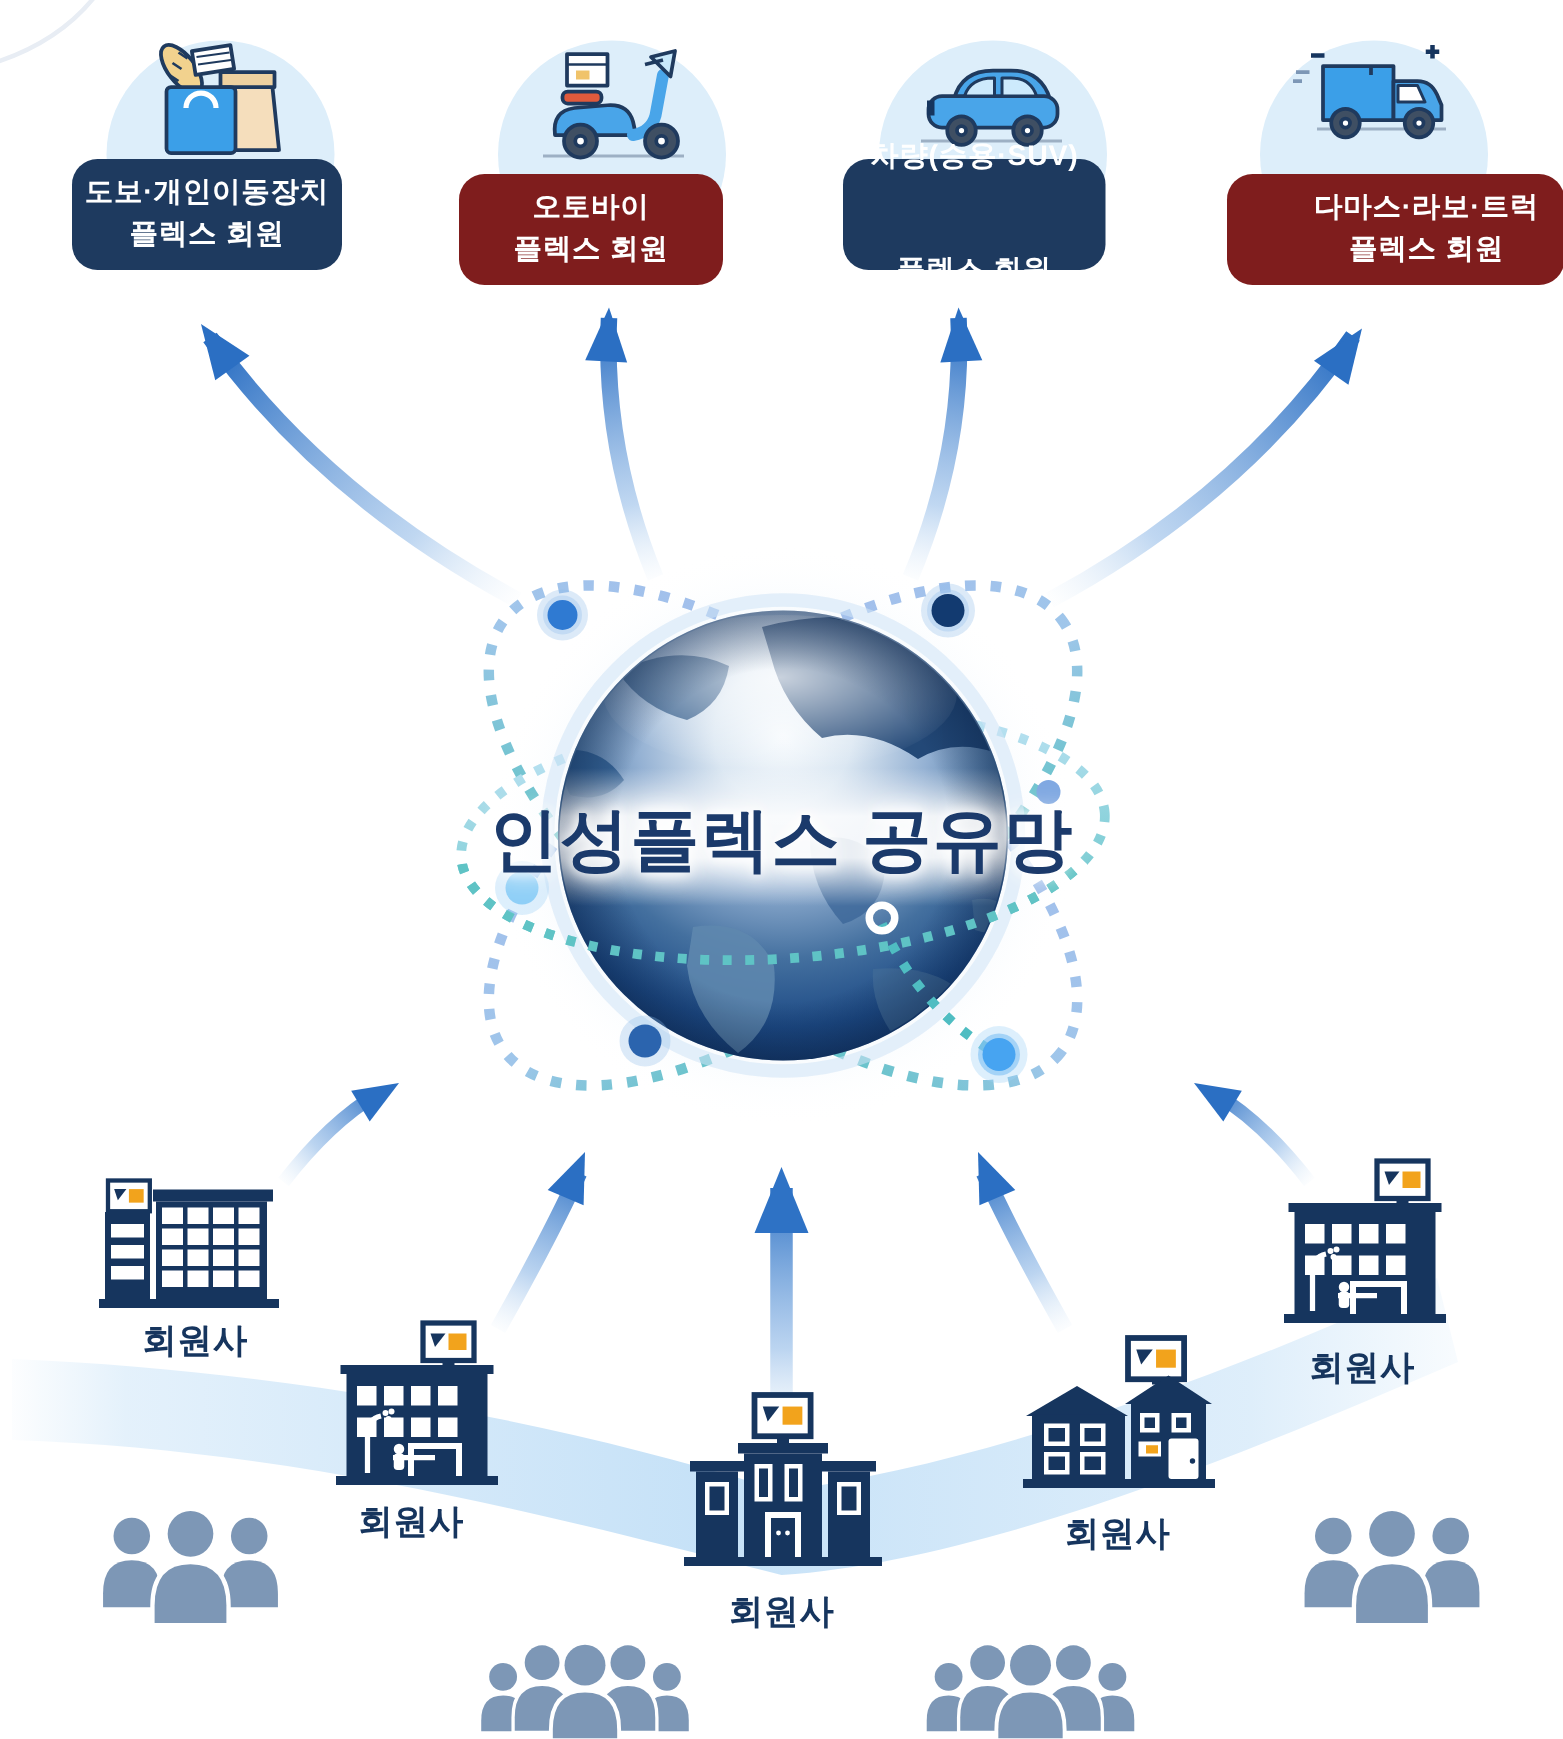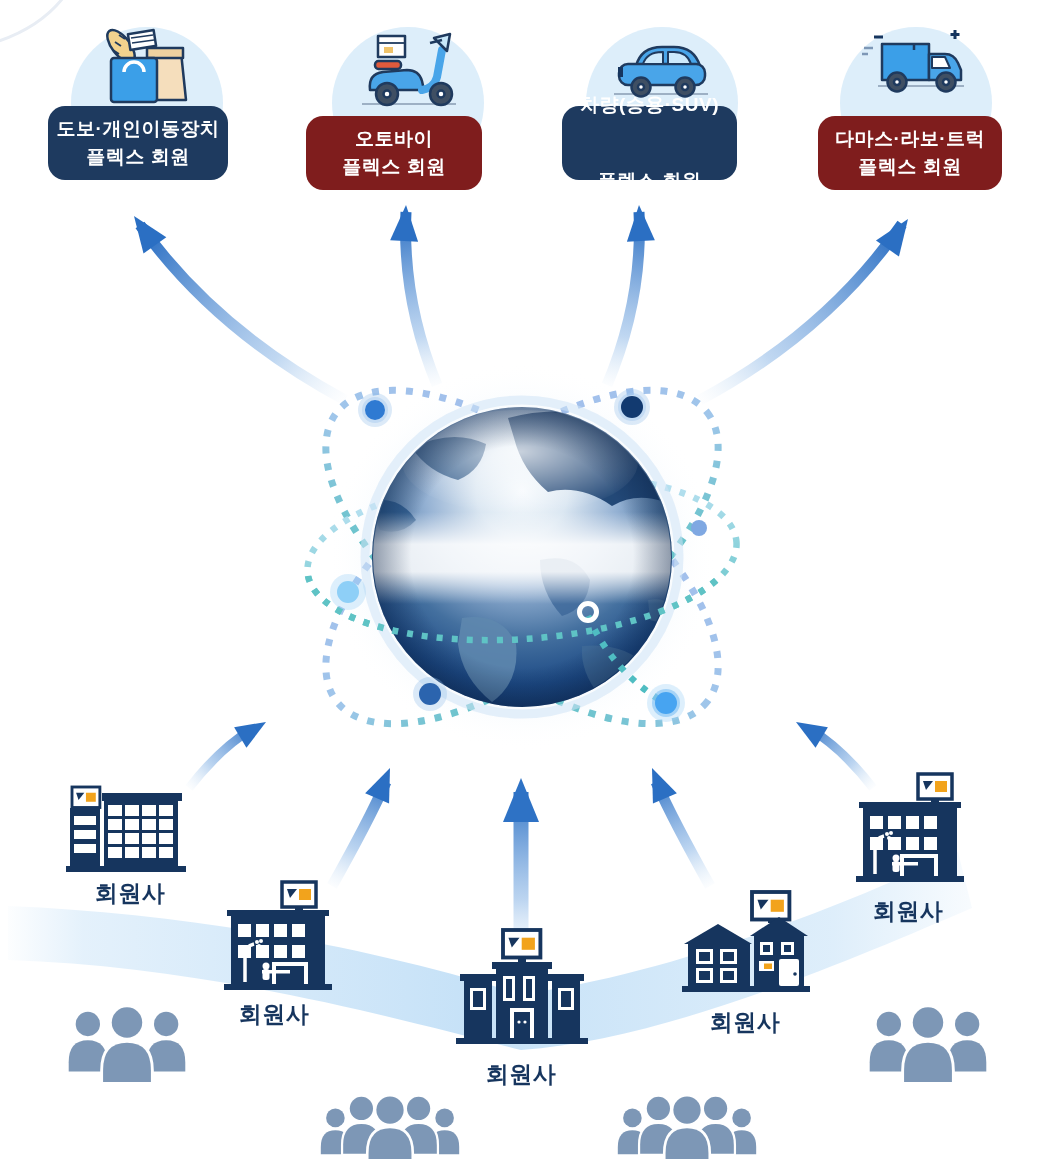--- a/index.html
+++ b/index.html
@@ -471,25 +471,26 @@
   <span>플렉스 회원</span>
 </div>
 <div class="pill blue" style="left:306px;width:176px;">
   <span>오토바이</span>
   <span>플렉스 회원</span>
 </div>
 <div class="pill navy" style="left:562px;width:175px;gap:48px;">
   <span>차량(승용·SUV)</span>
   <span>플렉스 회원</span>
 </div>
-<div class="pill blue" style="left:818px;width:184px;">
+<div class="pill blue" style="left:818px;width:184px;padding-left:41px;">
   <span>다마스·라보·트럭</span>
   <span>플렉스 회원</span>
 </div>
 
+<div class="globe-title">인성플렉스 공유망</div>
 
 <div class="member-label" style="left:130px;top:878px;">회원사</div>
 <div class="member-label" style="left:274px;top:999px;">회원사</div>
 <div class="member-label" style="left:521px;top:1059px;">회원사</div>
 <div class="member-label" style="left:745px;top:1007px;">회원사</div>
 <div class="member-label" style="left:908px;top:896px;">회원사</div>
 
 </div>
 
 </body></html>

